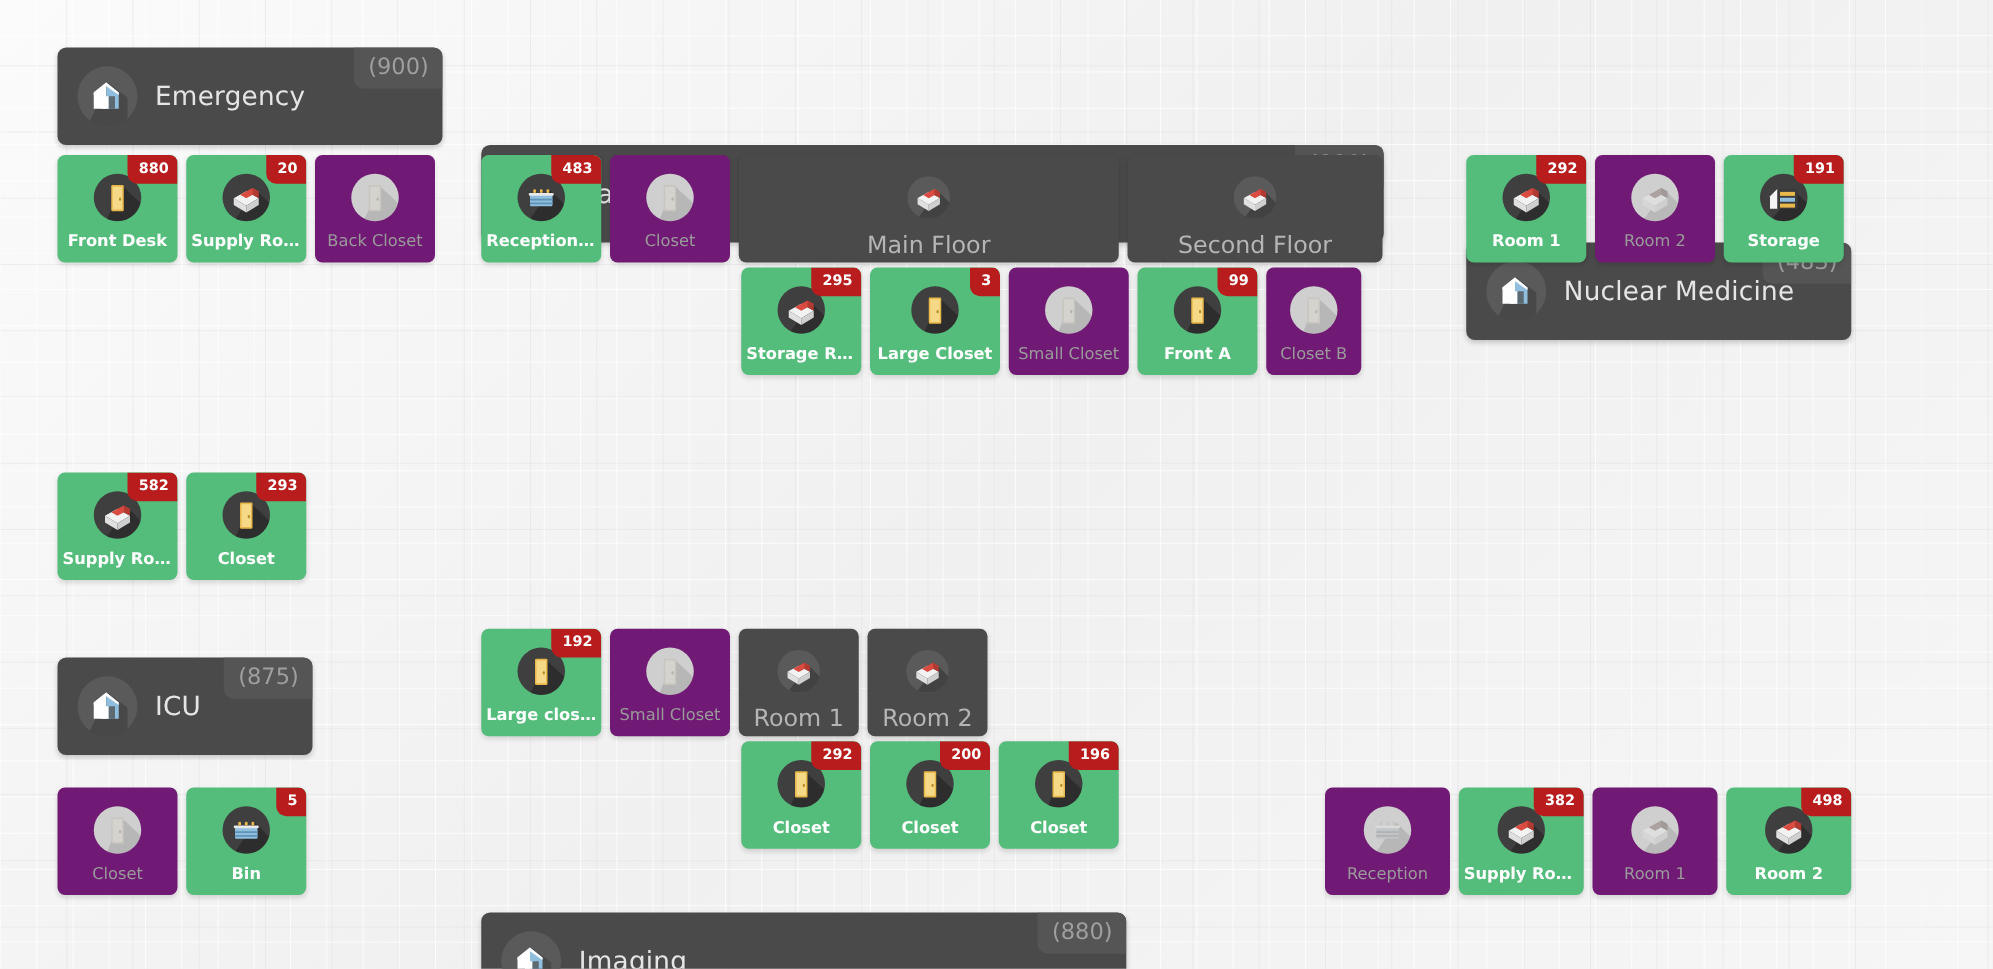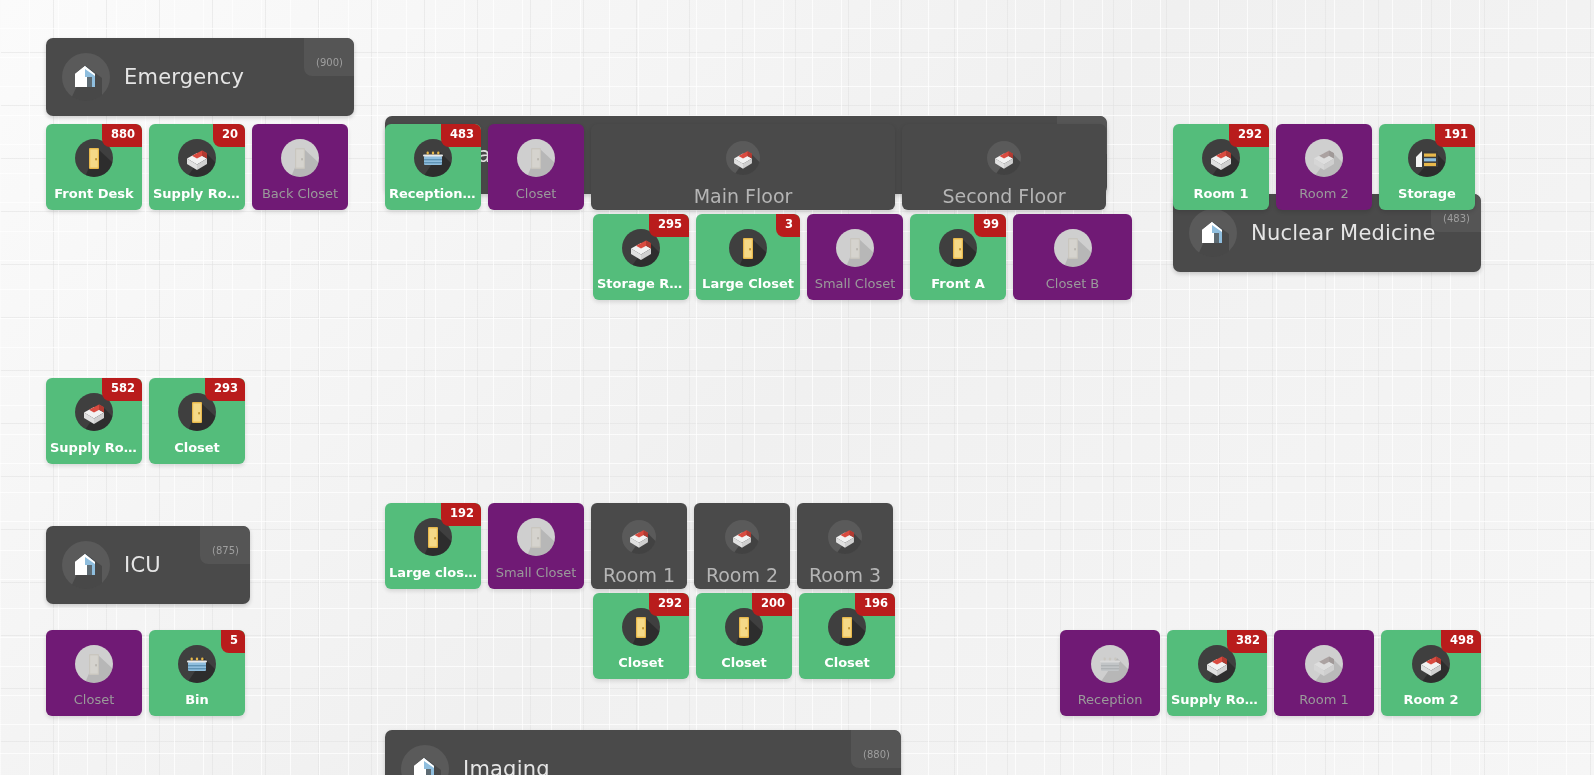--- a/index.html
+++ b/index.html
@@ -39,22 +39,22 @@
     position:relative;overflow:hidden;
   }
   .dept-name{
     color:#e5e5e5;font-size:21px;font-weight:400;letter-spacing:.2px;
     white-space:nowrap;
   }
   .dept-badge{
     position:absolute;right:0;top:0;
     background:#555555;
     color:#9f9f9f;
-    font-size:10px;
-    padding:20px 11px 8px 12px;
+    font-size:18px;
+    padding:7px 11px 8px 12px;
     border-bottom-left-radius:8px;
     border-top-right-radius:7px;
     line-height:1;
   }
 
   
   .row{position:absolute;display:flex;}
 
   
   .tile{
@@ -318,21 +318,21 @@
     <path d="M22 9 L38 24 L38 38 L10 38 Z" fill="rgba(0,0,0,.28)"></path>
     <rect x="14" y="9" width="10" height="21" rx="1" fill="#e8b84b"></rect>
     <rect x="15.2" y="10.4" width="7.6" height="18.2" fill="#f5d987"></rect>
     <rect x="20.2" y="19" width="1.7" height="2.6" rx=".8" fill="#b98c26"></rect>
   </svg>
           </span>
         </span>
         <span class="cap">Front A</span>
         <span class="badge">99</span>
       </div>
-      <div class="tile off" style="width: 119px; margin-right: 7px;">
+      <div class="tile off" style="width: 76px; margin-right: 7px;">
         <span class="ic">
           <span class="art muted">
             <svg id="svg-door-icon" viewBox="0 0 38 38" xmlns="http://www.w3.org/2000/svg">
     <path d="M22 9 L38 24 L38 38 L10 38 Z" fill="rgba(0,0,0,.28)"></path>
     <rect x="14" y="9" width="10" height="21" rx="1" fill="#e8b84b"></rect>
     <rect x="15.2" y="10.4" width="7.6" height="18.2" fill="#f5d987"></rect>
     <rect x="20.2" y="19" width="1.7" height="2.6" rx=".8" fill="#b98c26"></rect>
   </svg>
           </span>
         </span>
@@ -519,35 +519,20 @@
     <path d="M9 19.5 L19 14 L29 19.5 L19 25.5 Z" fill="#f2f2f2"></path>
     <path d="M9 19.5 L19 25.5 L19 31 L9 25 Z" fill="#e0e0e0"></path>
     <path d="M29 19.5 L19 25.5 L19 31 L29 25 Z" fill="#cfcfcf"></path>
     <path d="M14 16.8 L24 11.4 L29 14.2 L19 19.6 Z" fill="#d94b40"></path>
     <path d="M24 11.4 L29 14.2 L29 19.5 L24 16.8 Z" fill="#b23a31"></path>
   </svg>
           </span>
         </span>
         <span class="cap">Room 2</span>
       </div>
-      <div class="sub" style="width: 96px; margin-right: 7px;">
-        <span class="ic">
-          <span class="art">
-            <svg id="svg-package-icon" viewBox="0 0 38 38" xmlns="http://www.w3.org/2000/svg">
-    <path d="M27 13 L38 24 L38 38 L9 38 Z" fill="rgba(0,0,0,.26)"></path>
-    <path d="M9 19.5 L19 14 L29 19.5 L19 25.5 Z" fill="#f2f2f2"></path>
-    <path d="M9 19.5 L19 25.5 L19 31 L9 25 Z" fill="#e0e0e0"></path>
-    <path d="M29 19.5 L19 25.5 L19 31 L29 25 Z" fill="#cfcfcf"></path>
-    <path d="M14 16.8 L24 11.4 L29 14.2 L19 19.6 Z" fill="#d94b40"></path>
-    <path d="M24 11.4 L29 14.2 L29 19.5 L24 16.8 Z" fill="#b23a31"></path>
-  </svg>
-          </span>
-        </span>
-        <span class="cap">Room 3</span>
-      </div>
     </div>
     <div class="group row" style="left: 593px; top: 593px;">
       <div class="tile on" style="width: 96px; margin-right: 7px;">
         <span class="ic">
           <span class="art">
             <svg id="svg-door-icon" viewBox="0 0 38 38" xmlns="http://www.w3.org/2000/svg">
     <path d="M22 9 L38 24 L38 38 L10 38 Z" fill="rgba(0,0,0,.28)"></path>
     <rect x="14" y="9" width="10" height="21" rx="1" fill="#e8b84b"></rect>
     <rect x="15.2" y="10.4" width="7.6" height="18.2" fill="#f5d987"></rect>
     <rect x="20.2" y="19" width="1.7" height="2.6" rx=".8" fill="#b98c26"></rect>

